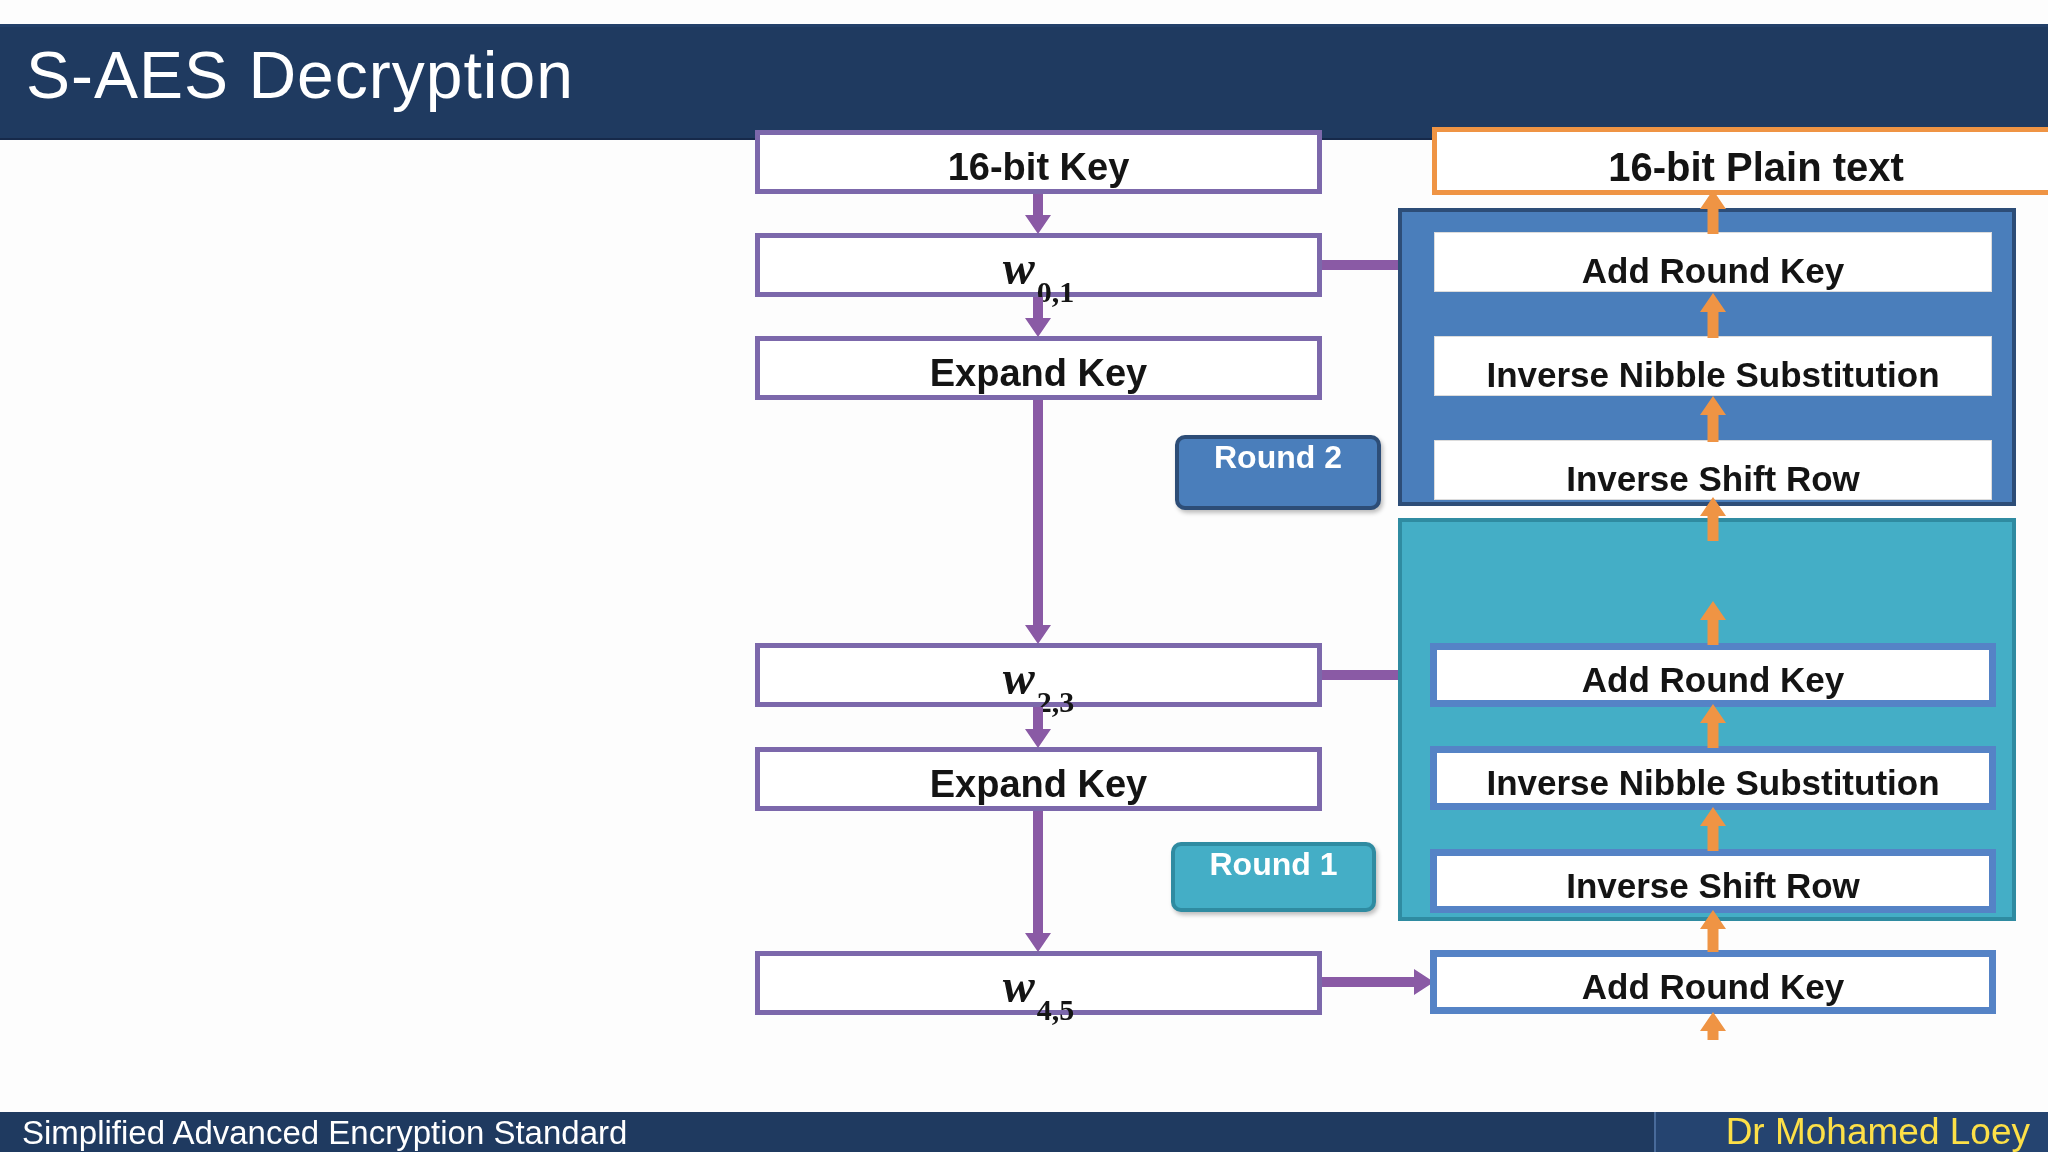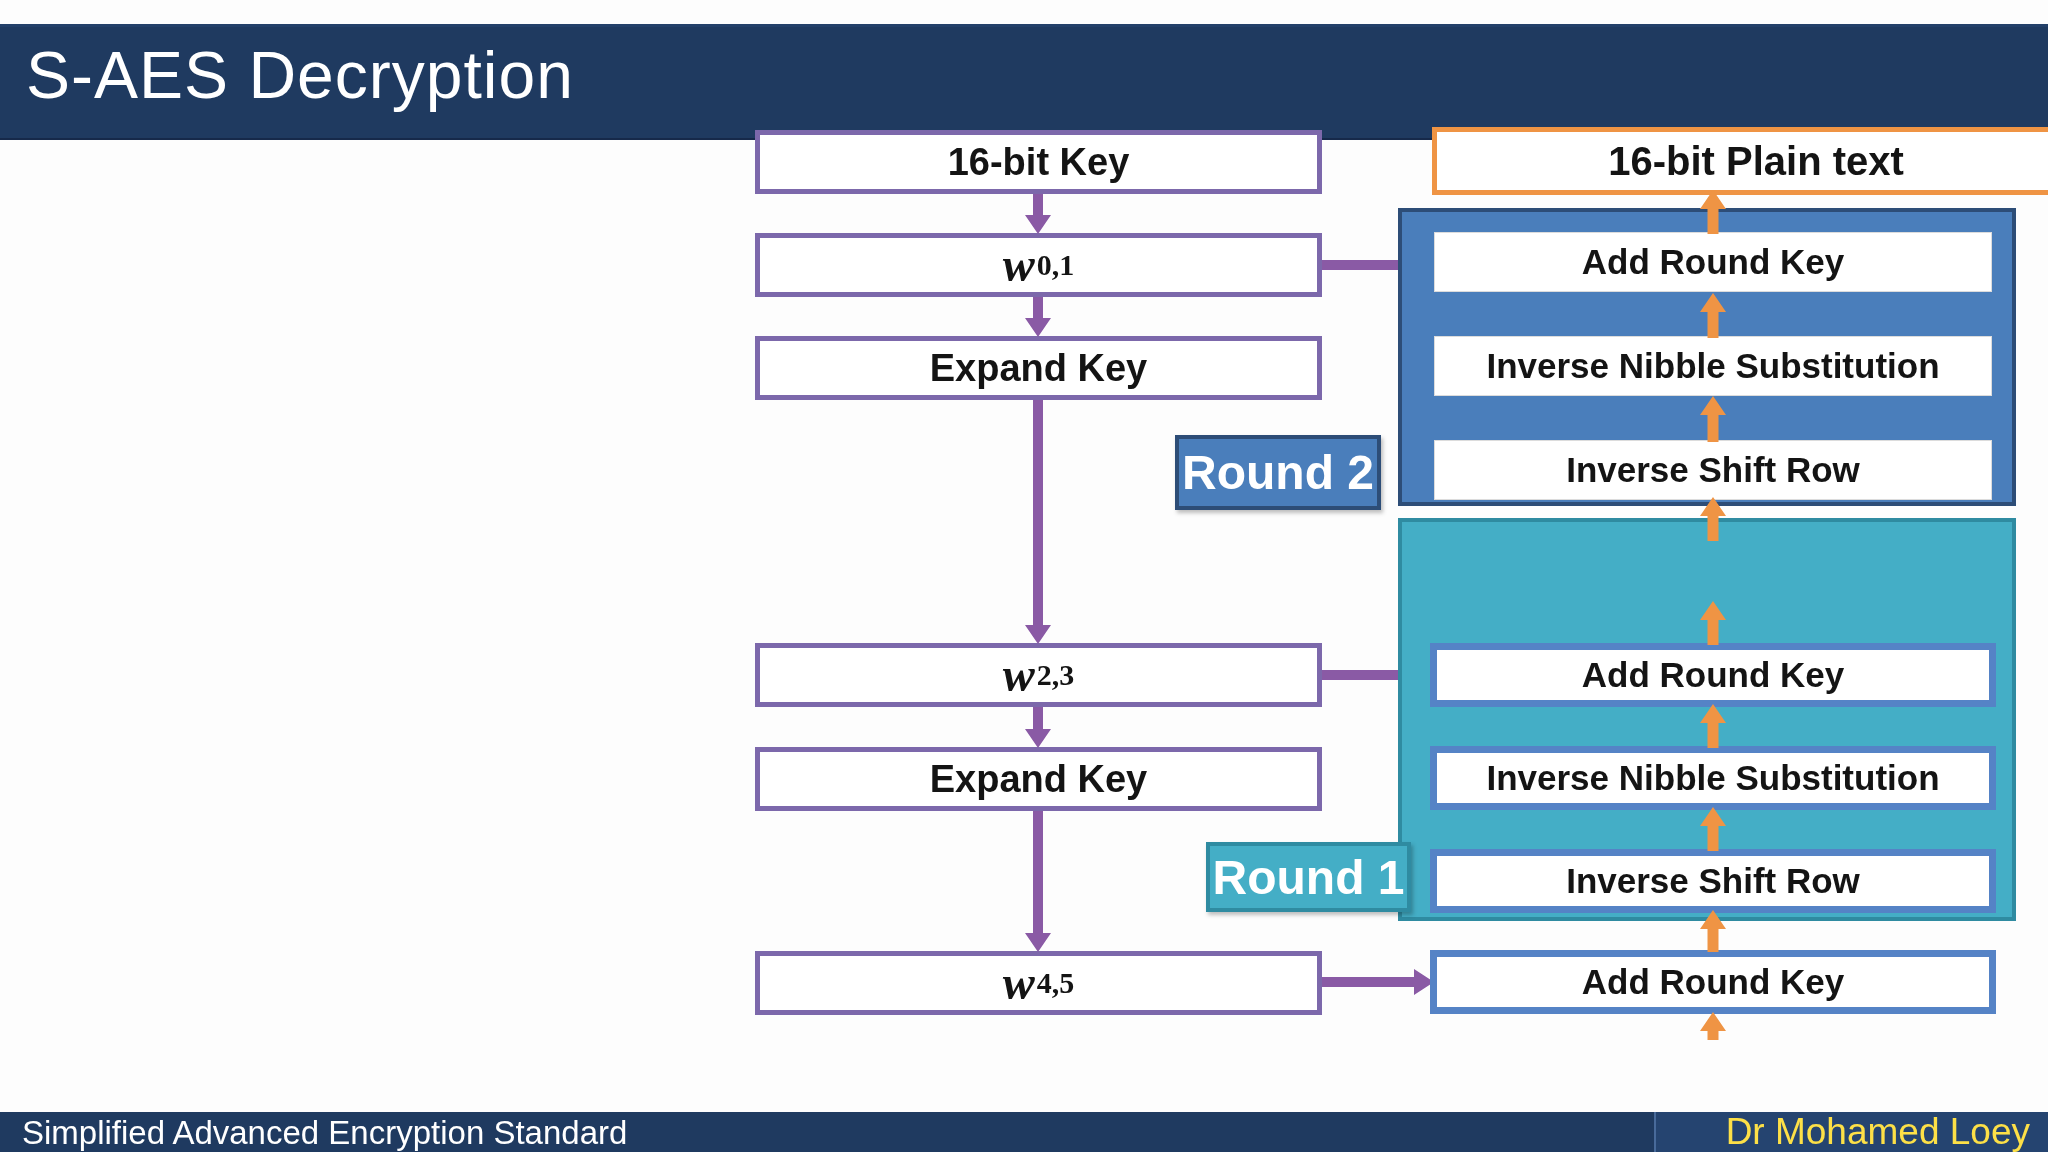--- a/index.html
+++ b/index.html
@@ -34,45 +34,46 @@
     text-align:right;
   }
   .footer-right {
     display:inline-block; margin-right:18px; line-height:40px;
     color:#fde047; font-size:37px; white-space:nowrap;
   }
 
   
   .box {
     position:absolute; box-sizing:border-box; background:#ffffff;
-    display:flex; align-items:center; justify-content:center;
+    display:flex; align-items:flex-end; justify-content:center;
     font-weight:700; color:var(--ink,#141414); text-align:center;
   }
   .pbox  { left:755px;  width:567px; height:64px; border:5px solid var(--purple,#7c68ab); font-size:38px; }
   .obox  { left:1432px; width:648px; height:68px; border:5px solid var(--orange,#ef9444); font-size:40px; }
   .rbox  { left:1432px; width:570px; height:64px; border:5px solid var(--red,#c14f4b);   font-size:40px; }
   .wstep { left:1434px; width:558px; height:60px; border:1px solid #dcdcdc; font-size:35px; }
   .bstep { left:1430px; width:566px; height:64px; border:7px solid var(--stepBorder,#5583c6); font-size:35px; }
 
   .wmath { font-family:"Liberation Serif", serif; font-style:italic; font-weight:700; font-size:48px; line-height:1; }
   .wsub  { font-family:"Liberation Serif", serif; font-style:normal; font-weight:700; font-size:30px; vertical-align:-16px; line-height:0; margin-left:2px; }
 
   
   .rcontainer { position:absolute; left:1398px; width:618px; box-sizing:border-box; }
   .round2c { top:208px; height:298px; background:var(--steel,#4a7ebb); border:4px solid var(--steelBorder,#2d4d77); }
   .round1c { top:518px; height:403px; background:var(--teal,#44aec6);  border:4px solid var(--tealBorder,#2f8ba1); }
 
   .roundlabel {
     position:absolute; box-sizing:border-box;
-    display:flex; align-items:center; justify-content:center;
-    color:#ffffff; font-weight:700; font-size:48px;
+    display:flex; align-items:flex-start; justify-content:center;
+    color:#ffffff; font-weight:700; font-size:32px;
     box-shadow:2px 3px 4px rgba(0,0,0,.25);
+    border-radius:10px;
   }
   .round2lbl { left:1175px; top:435px; width:206px; height:75px; background:var(--steel,#4a7ebb); border:4px solid var(--steelBorder,#2d4d77); }
-  .round1lbl { left:1171px; top:842px; width:205px; height:70px; background:var(--teal,#44aec6);  border:4px solid var(--tealBorder,#2f8ba1);margin-left:35px; }
+  .round1lbl { left:1171px; top:842px; width:205px; height:70px; background:var(--teal,#44aec6);  border:4px solid var(--tealBorder,#2f8ba1); }
 
   
   .arr { position:absolute; }
   .arr.up {
     width:26px; background:var(--orange,#ef9444);
     clip-path:polygon(13px 0, 26px 19px, 18.5px 19px, 18.5px 100%, 7.5px 100%, 7.5px 19px, 0 19px);
   }
   .arr.down {
     width:26px; background:var(--purpleArrow,#8a5aa5);
     clip-path:polygon(8px 0, 18px 0, 18px calc(100% - 19px), 26px calc(100% - 19px), 13px 100%, 0 calc(100% - 19px), 8px calc(100% - 19px));

